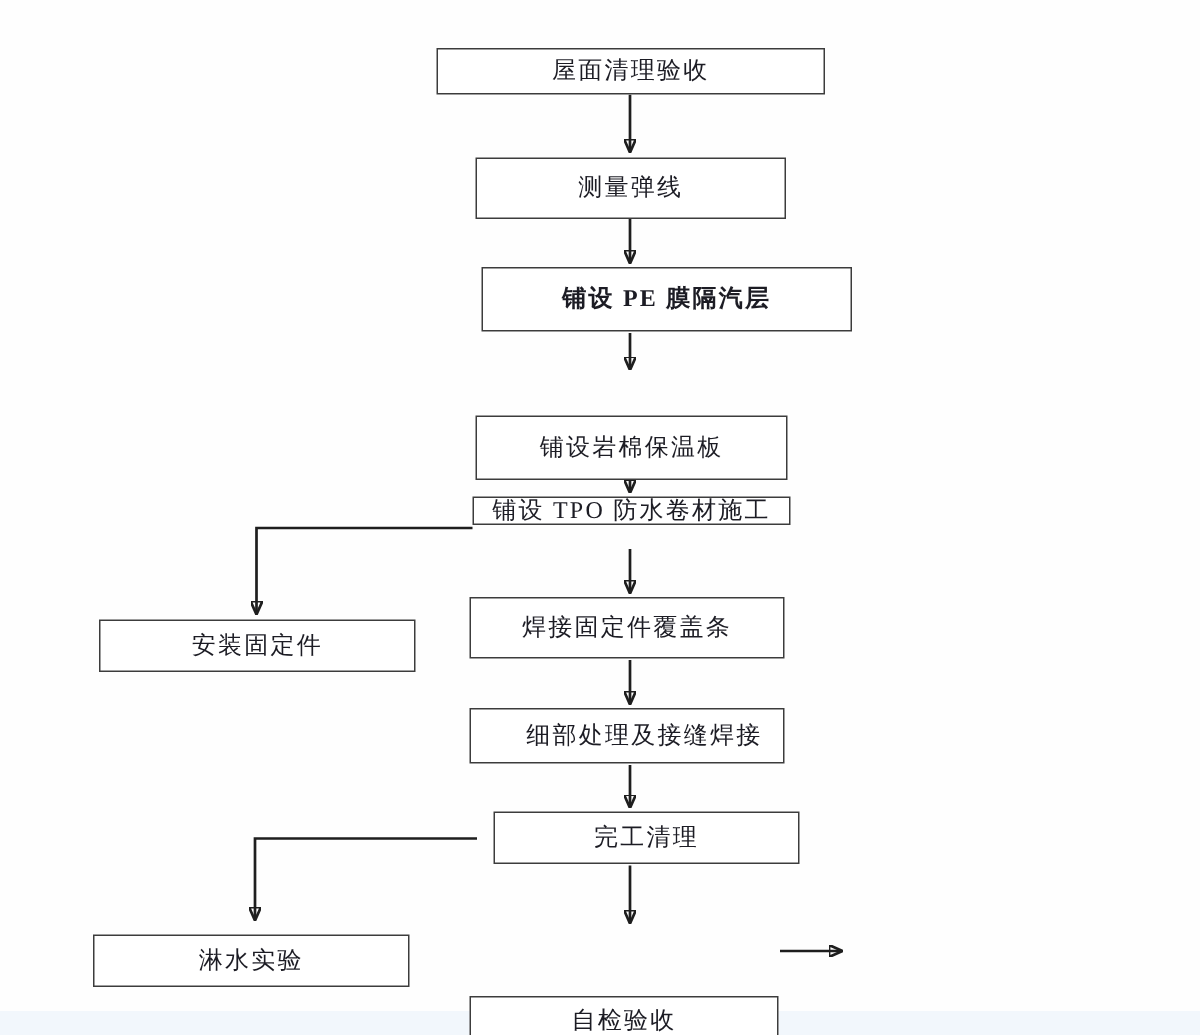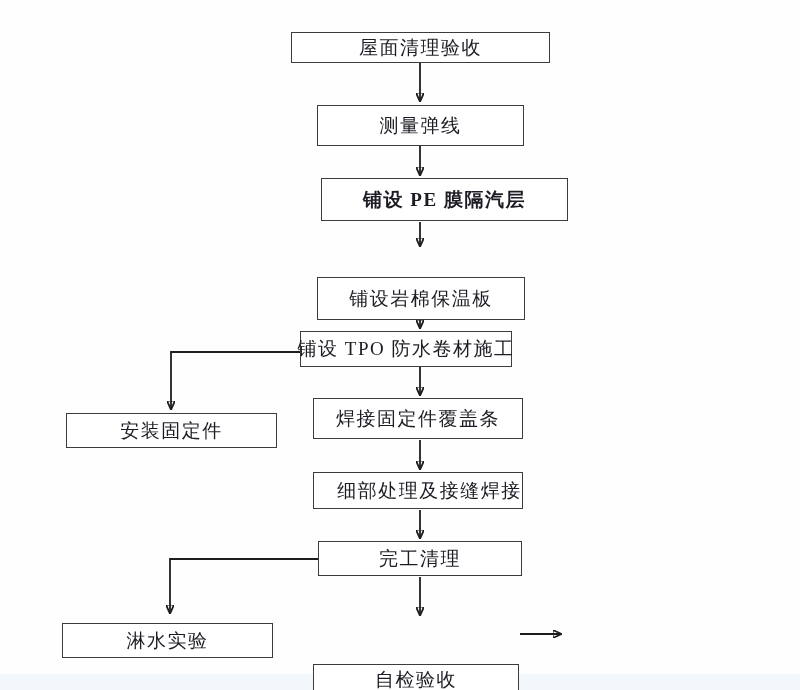--- a/index.html
+++ b/index.html
@@ -43,21 +43,21 @@
   }
 
   .node {
     position: absolute;
     display: flex;
     align-items: center;
     justify-content: center;
     border: 1.5px solid var(--border);
     background: #fff;
     color: var(--text);
-    font-size: 19px;
+    font-size: 16px;
     letter-spacing: 1.5px;
     white-space: nowrap;
   }
 </style>
 </head>
 <body>
 
 <div class="canvas">
 
   <div class="bottom-tint"></div>
@@ -92,33 +92,33 @@
   </div>
 
   <div class="node" style="left:321px; top:178px; width:247px; height:43px;font-weight:bold;">
     <span>铺设 PE 膜隔汽层</span>
   </div>
 
   <div class="node" style="left:317px; top:249px; width:208px; height:43px;margin-top:28px;">
     <span>铺设岩棉保温板</span>
   </div>
 
-  <div class="node" style="left:300px; top:331px; width:212px; height:36px;">
+  <div class="node" style="left:315px; top:331px; width:212px; height:19px;">
     <span>铺设 TPO 防水卷材施工</span>
   </div>
 
   <div class="node" style="left:313px; top:398px; width:210px; height:41px;align-items:center;">
     <span>焊接固定件覆盖条</span>
   </div>
 
   <div class="node" style="left:313px; top:472px; width:210px; height:37px;padding-left:23px;">
     <span>细部处理及接缝焊接</span>
   </div>
 
-  <div class="node" style="left:318px; top:541px; width:204px; height:35px;">
+  <div class="node" style="left:329px; top:541px; width:204px; height:35px;">
     <span>完工清理</span>
   </div>
 
   <div class="node" style="left:313px; top:618px; width:206px; height:32px;margin-top:46px;">
     <span>自检验收</span>
   </div>
 
   <div class="node" style="left:66px;  top:413px; width:211px; height:35px;">
     <span>安装固定件</span>
   </div>

